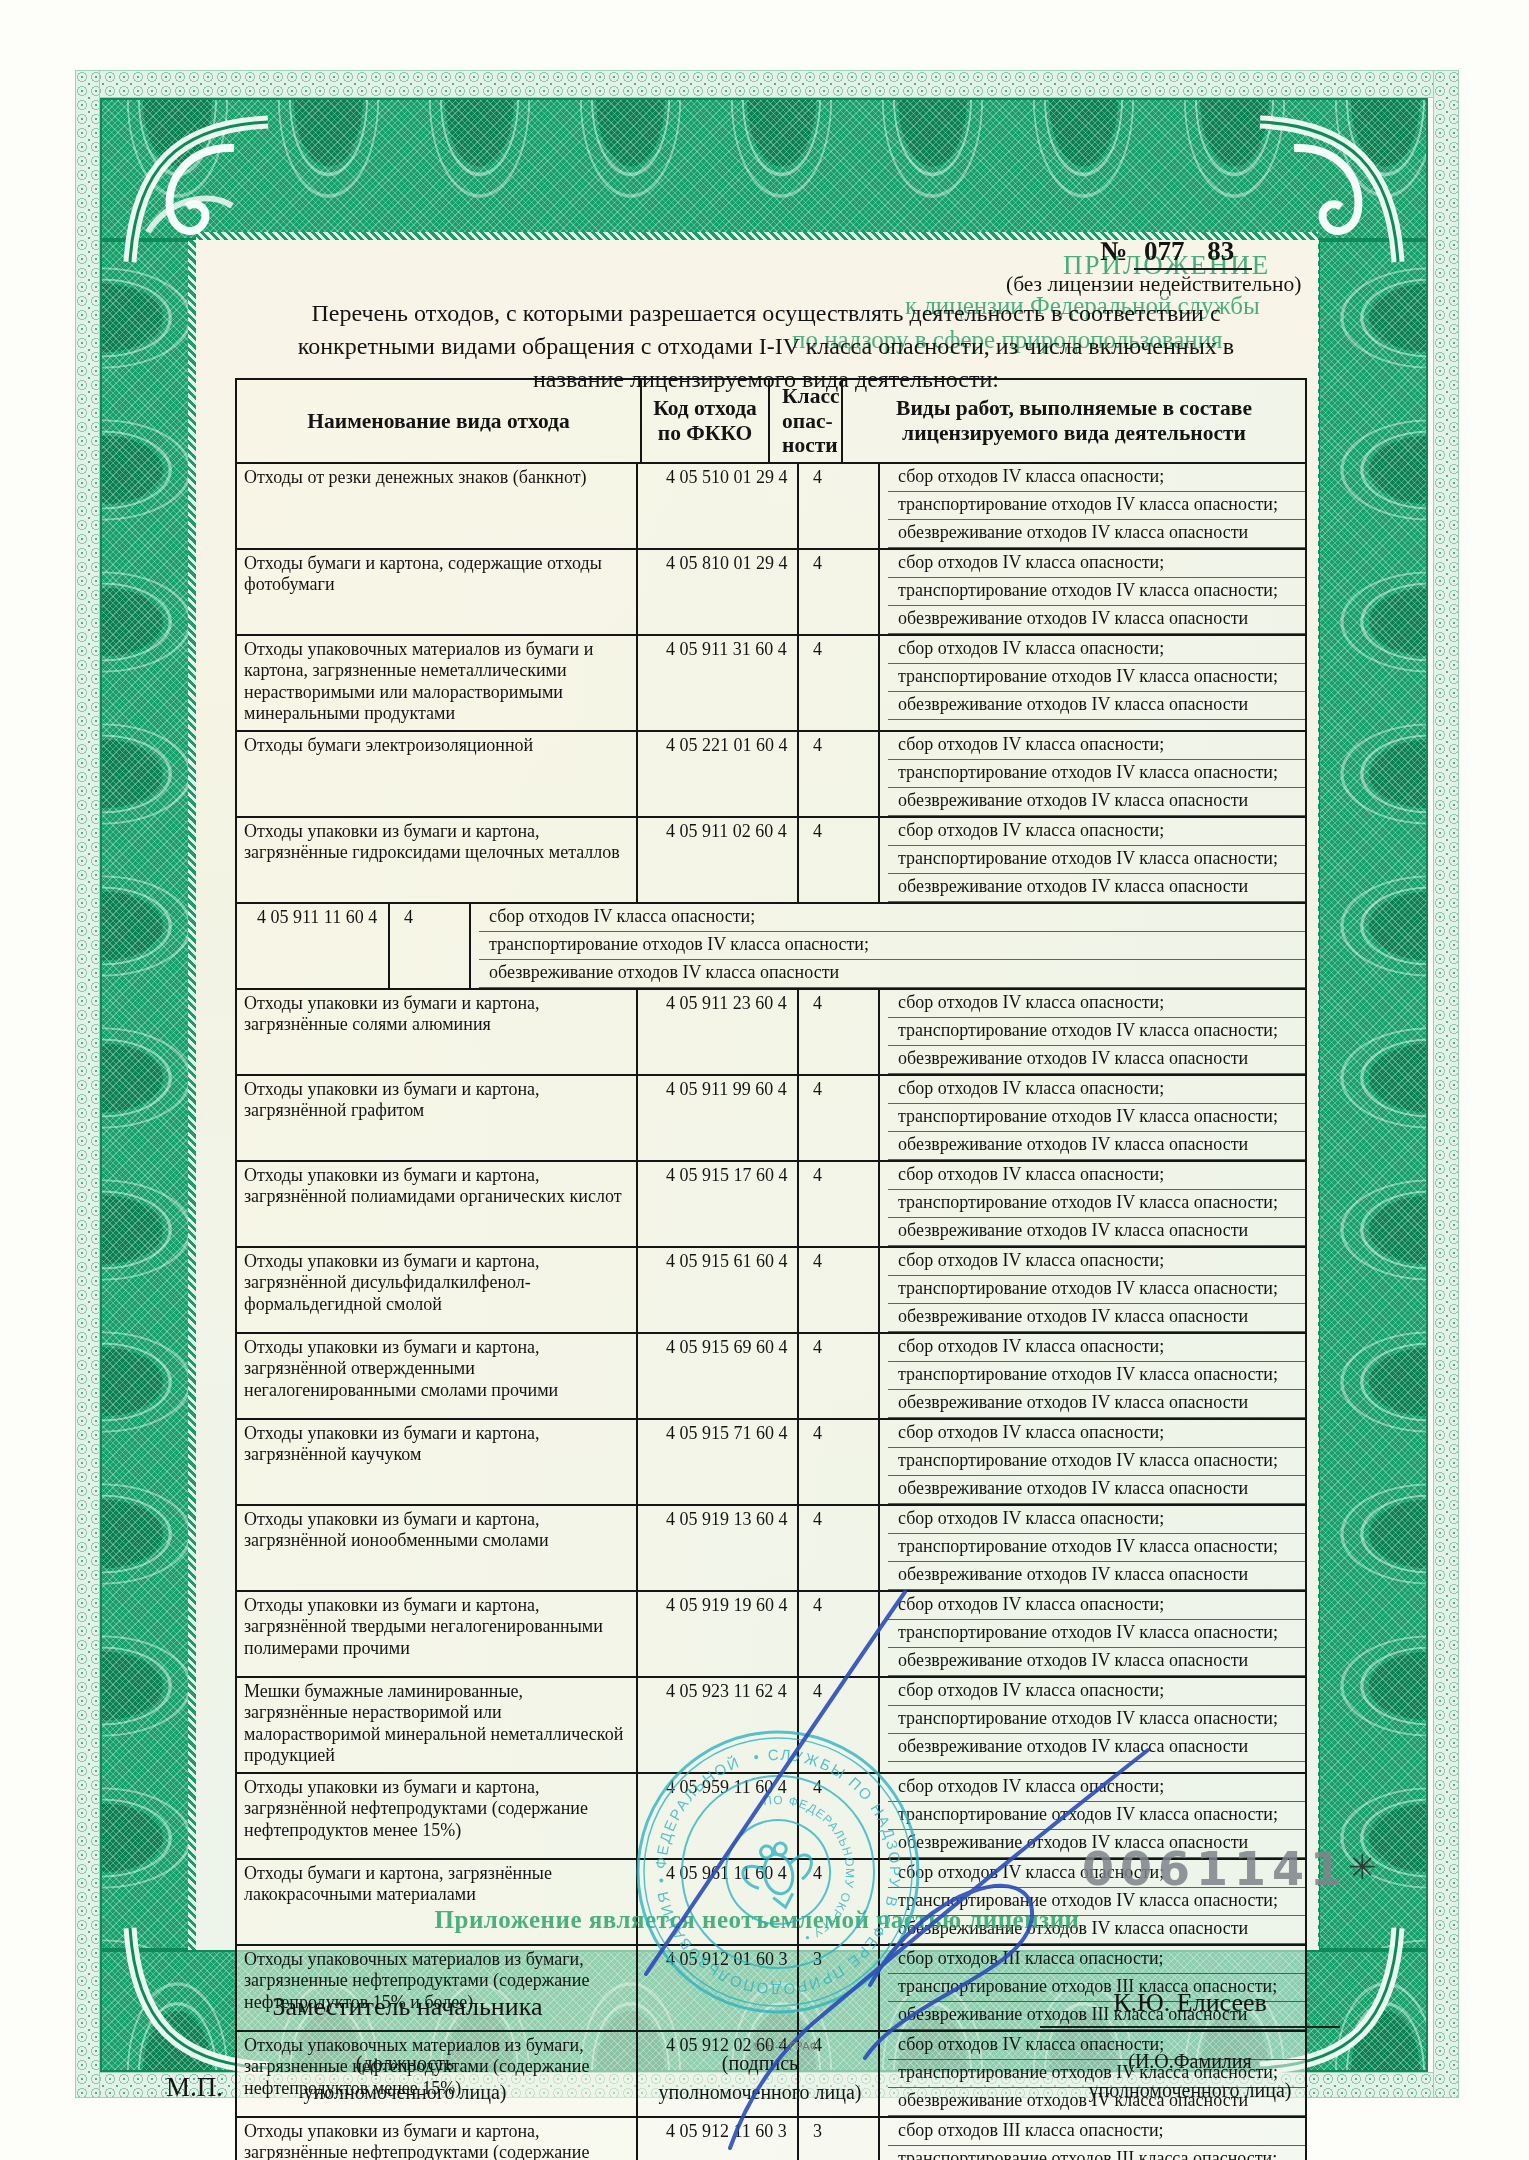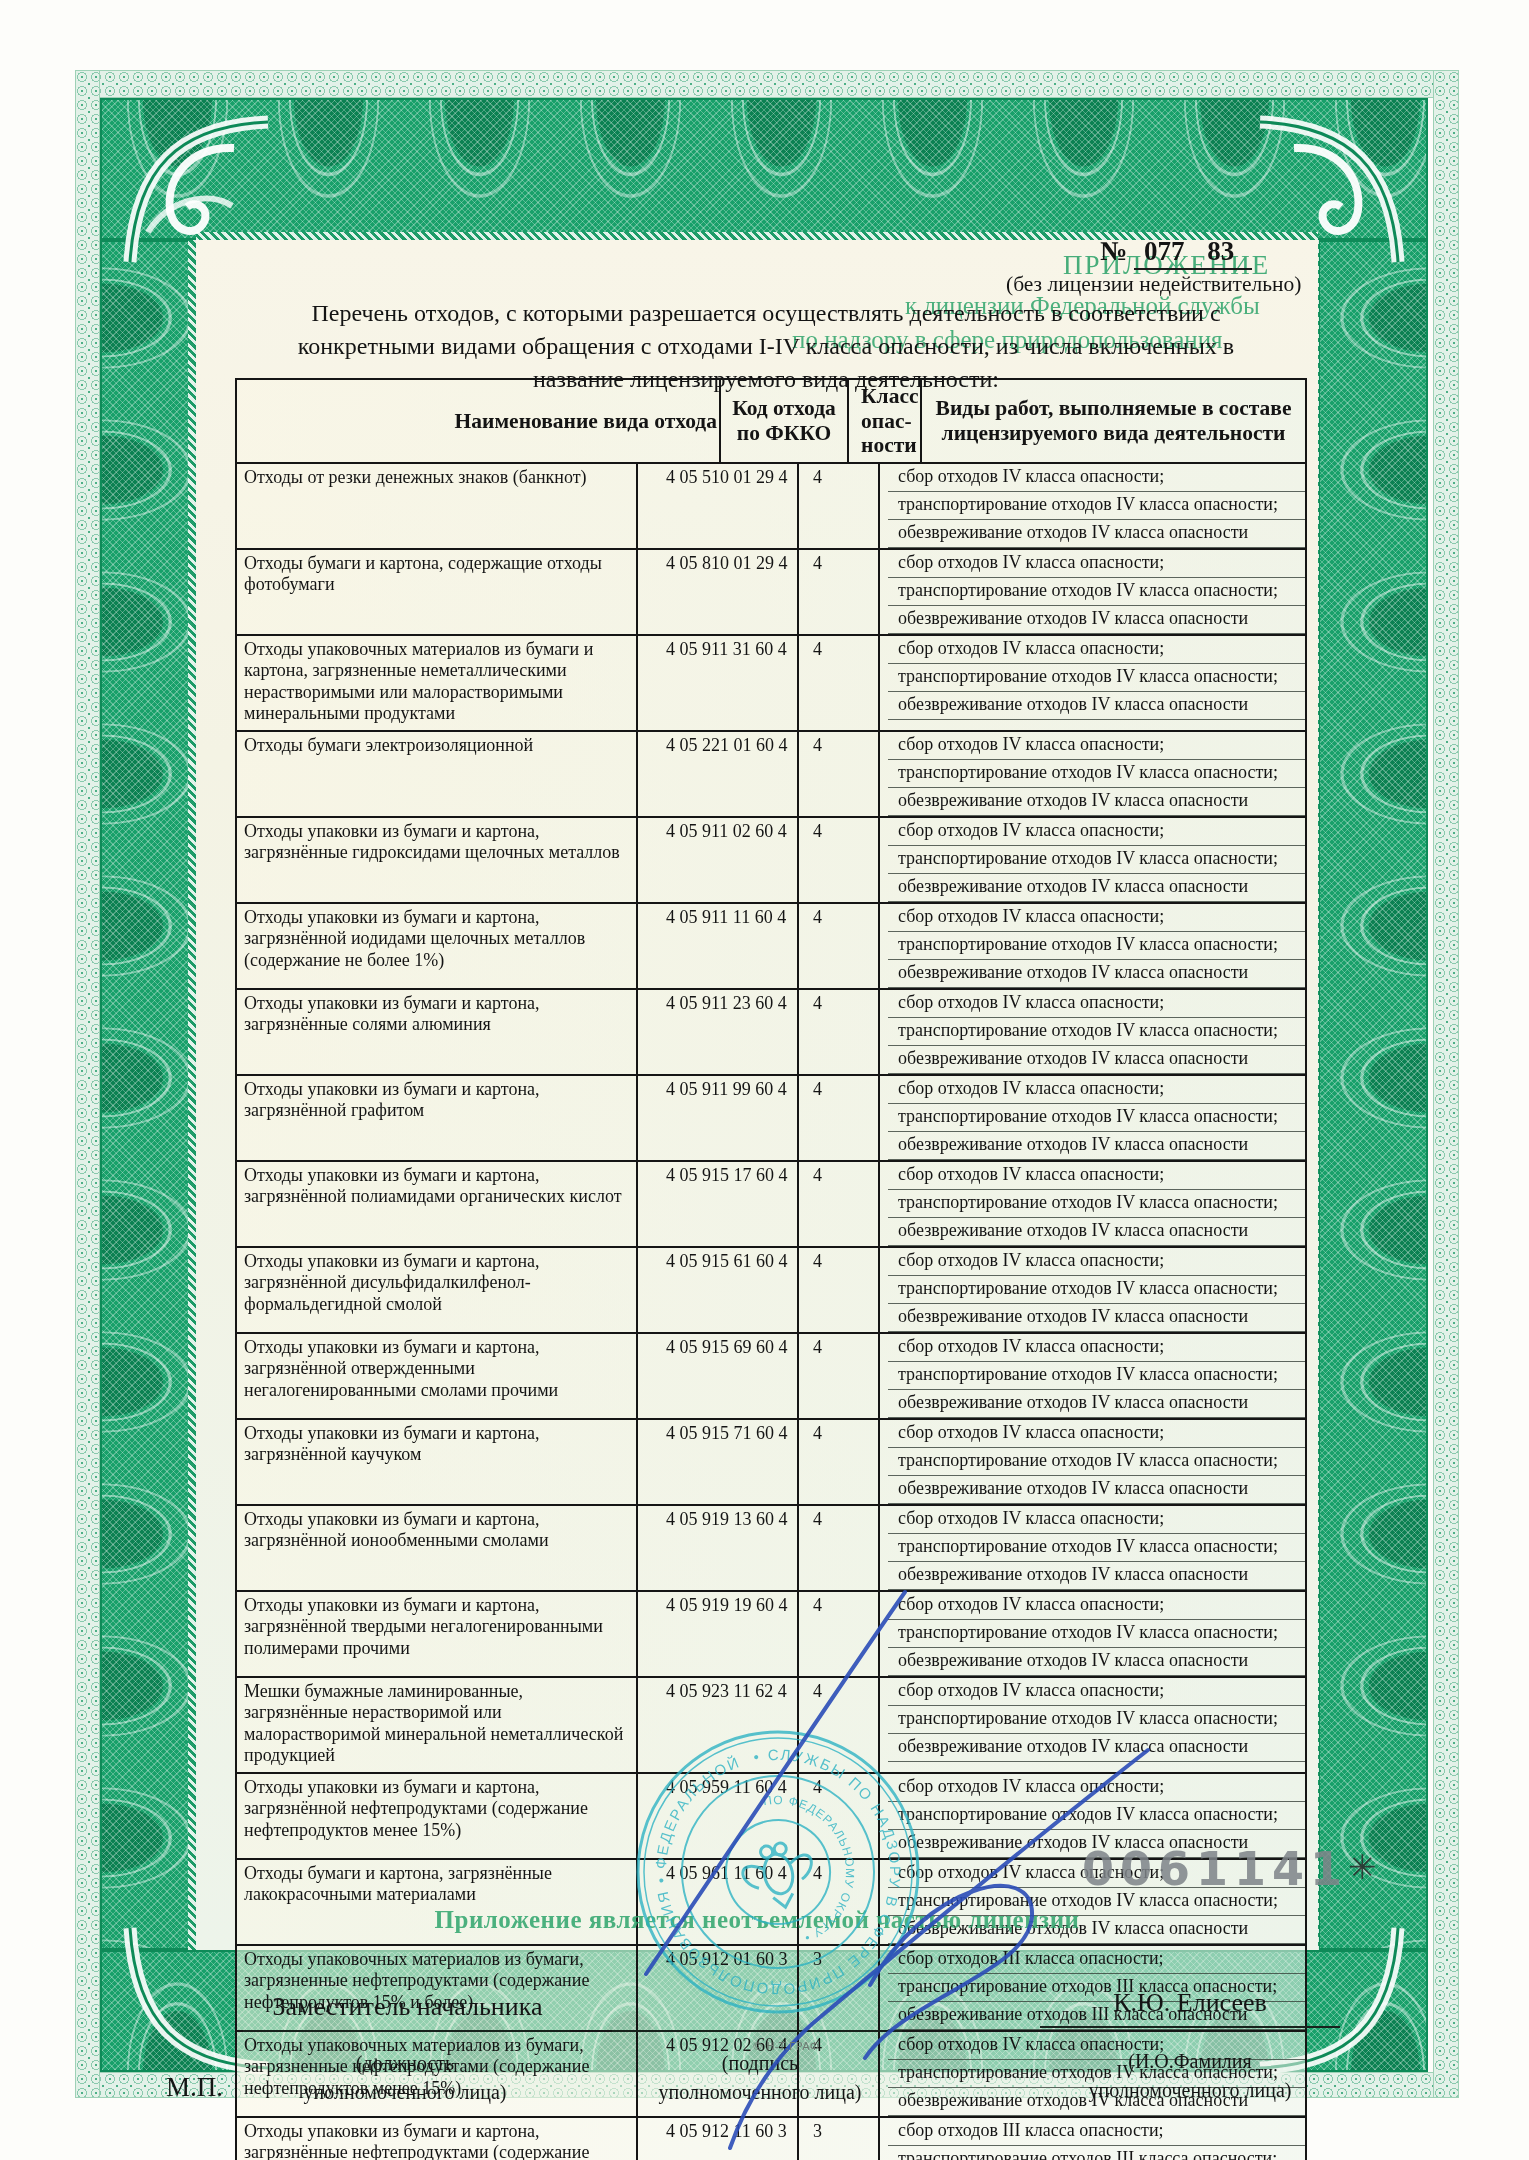--- a/index.html
+++ b/index.html
@@ -51,21 +51,21 @@
   .intro{position:absolute;left:225px;top:297px;width:1082px;text-align:center;z-index:3;}
   .intro div{font-size:24px;line-height:33px;white-space:nowrap;}
 
   
   .tbl{position:absolute;left:235px;top:378px;width:1072px;border:2.5px solid #151515;
        background:linear-gradient(90deg, rgba(250,247,230,.55), rgba(236,244,234,.55));
        box-sizing:border-box;z-index:2;}
   .thead{display:flex;border-bottom:2.5px solid #151515;font-weight:bold;}
   .thead .hc{display:flex;flex-direction:column;justify-content:center;text-align:center;
        font-size:21.5px;line-height:24.5px;padding:4px 2px;box-sizing:border-box;}
-  .hc.h-name{width:484px;border-right:2px solid #151515;text-align:right;}
+  .hc.h-name{width:405px;border-right:2px solid #151515;}
   .hc.h-code{width:128px;border-right:2px solid #151515;}
   .hc.h-class{width:73px;border-right:2px solid #151515;text-align:left;padding-left:12px;}
   .hc.h-works{flex:1;}
   .trow{display:flex;border-bottom:2px solid #151515;gap:8px;}
   .trow:last-child{border-bottom:none;}
   .c{box-sizing:border-box;font-size:18px;line-height:21.5px;}
   .c.name{width:401px;border-right:2px solid #151515;padding:3px 6px 5px 7px;}
   .c.code{width:153px;border-right:2px solid #151515;padding:3px 2px 5px 20px;}
   .c.cls{width:73px;border-right:2px solid #151515;padding:3px 2px 5px 6px;}
   .c.works{flex:1;padding:0;}
@@ -218,21 +218,20 @@
       <div class="c code">4 05 911 02 60 4</div>
       <div class="c cls">4</div>
       <div class="c works">
             <div class="workline">сбор отходов IV класса  опасности;</div>
             <div class="workline">транспортирование отходов IV класса опасности;</div>
             <div class="workline">обезвреживание отходов IV класса опасности</div>
           </div>
     </div>
 
     <div class="trow">
-      <div class="c name">Отходы упаковки из бумаги и картона, загрязнённой иодидами щелочных металлов (содержание не более 1%)</div>
       <div class="c code">4 05 911 11 60 4</div>
       <div class="c cls">4</div>
       <div class="c works">
             <div class="workline">сбор отходов IV класса  опасности;</div>
             <div class="workline">транспортирование отходов IV класса опасности;</div>
             <div class="workline">обезвреживание отходов IV класса опасности</div>
           </div>
     </div>
 
     <div class="trow">

